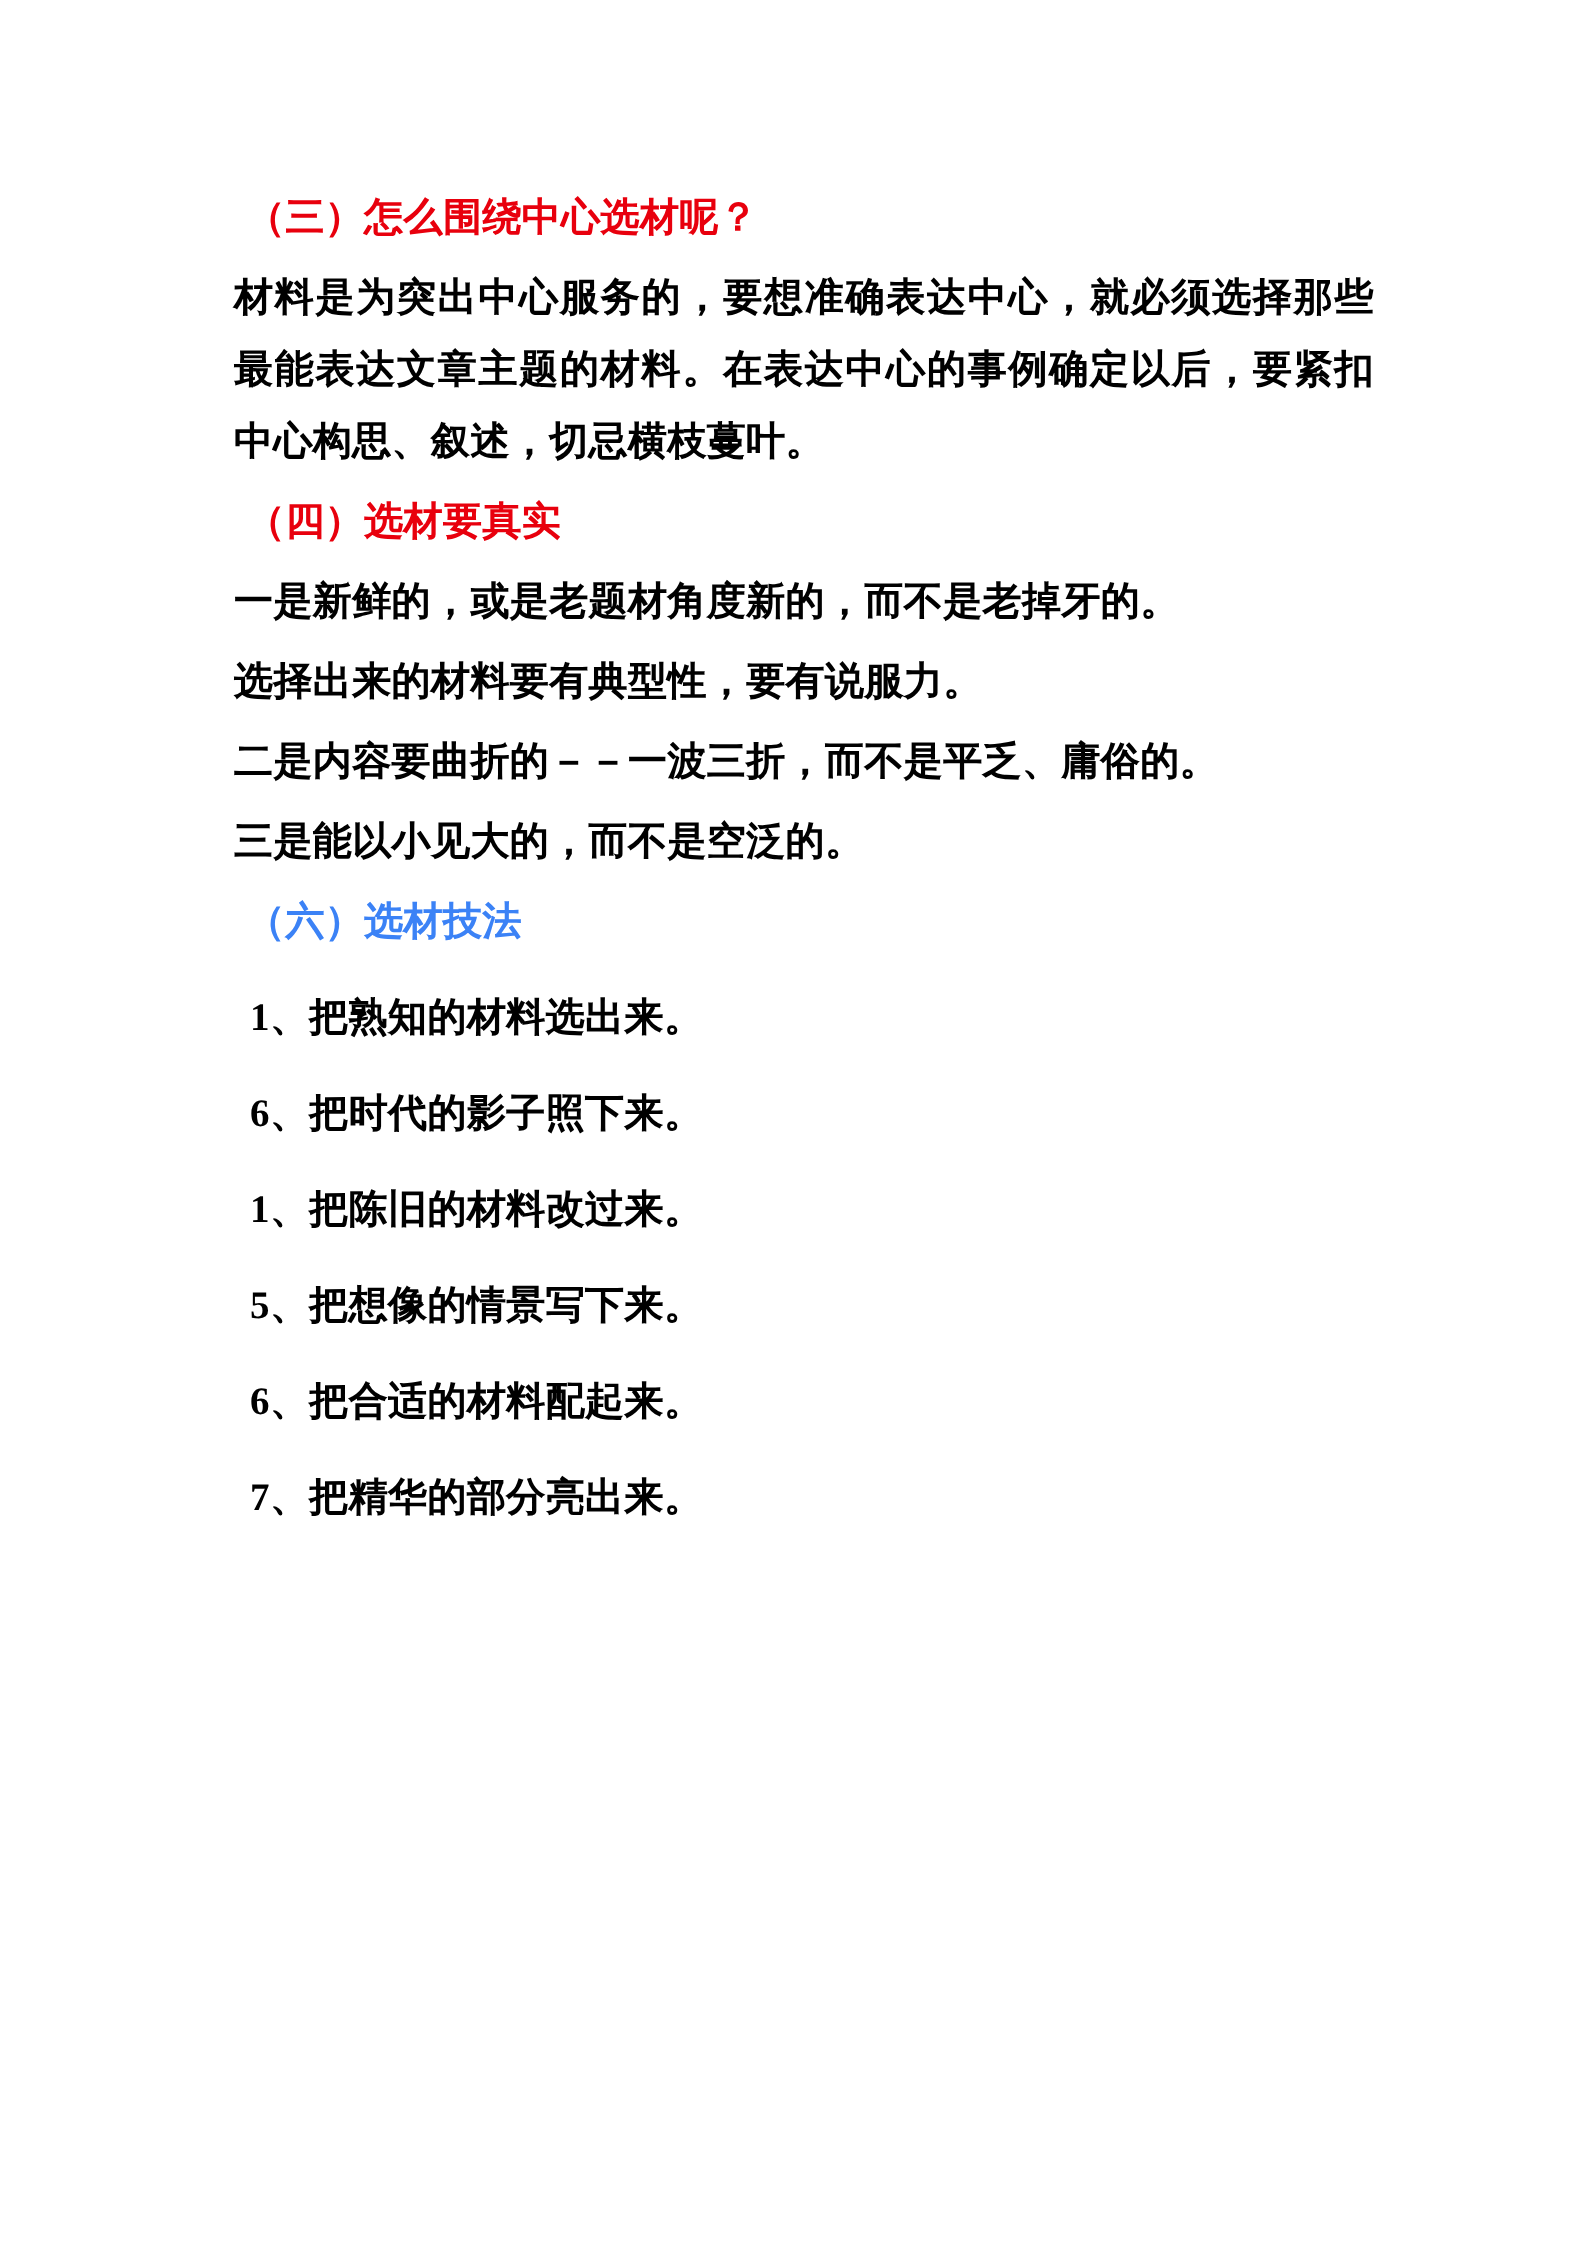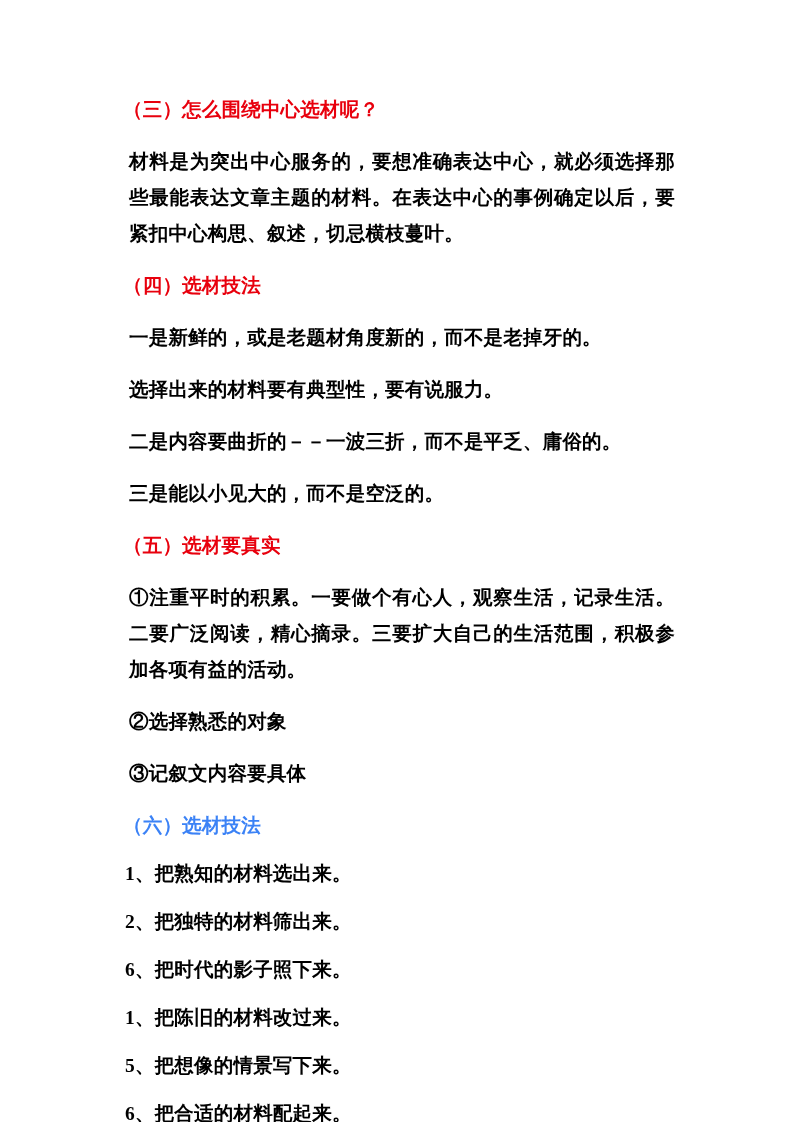--- a/index.html
+++ b/index.html
@@ -35,21 +35,21 @@
     font-size: 19.5px;
     line-height: 36px;
     margin: 0 0 2px 0;
     letter-spacing: 0.2px;
     text-indent: 10px;
   }
   .para {
     font-size: 19.5px;
     font-weight: bold;
     line-height: 36px;
-    margin: 16px;
+    margin: 4px;
     color: #000000;
     letter-spacing: 0.2px;
     text-align: justify;
     text-justify: inter-ideograph;
   }
   .block {
     margin-bottom: 0;
   }
   .list-line {
     font-size: 19.5px;
@@ -65,38 +65,31 @@
 
 <div class="page">
   <div class="content">
 
     <div class="block">
       <p class="heading">（三）怎么围绕中心选材呢？</p>
       <p class="para">材料是为突出中心服务的，要想准确表达中心，就必须选择那些最能表达文章主题的材料。在表达中心的事例确定以后，要紧扣中心构思、叙述，切忌横枝蔓叶。</p>
     </div>
 
     <div class="block">
-      <p class="heading">（四）选材技法</p>
+      <p class="heading">（四）选材要真实</p>
       <p class="para">一是新鲜的，或是老题材角度新的，而不是老掉牙的。</p>
       <p class="para">选择出来的材料要有典型性，要有说服力。</p>
       <p class="para">二是内容要曲折的－－一波三折，而不是平乏、庸俗的。</p>
       <p class="para">三是能以小见大的，而不是空泛的。</p>
     </div>
 
-    <div class="block">
-      <p class="heading">（五）选材要真实</p>
-      <p class="para">①注重平时的积累。一要做个有心人，观察生活，记录生活。二要广泛阅读，精心摘录。三要扩大自己的生活范围，积极参加各项有益的活动。</p>
-      <p class="para">②选择熟悉的对象</p>
-      <p class="para">③记叙文内容要具体</p>
-    </div>
 
     <div class="block">
       <p class="heading" style="color:#3b82f6">（六）选材技法</p>
       <p class="list-line">1、把熟知的材料选出来。</p>
-      <p class="list-line">2、把独特的材料筛出来。</p>
       <p class="list-line">6、把时代的影子照下来。</p>
       <p class="list-line">1、把陈旧的材料改过来。</p>
       <p class="list-line">5、把想像的情景写下来。</p>
       <p class="list-line">6、把合适的材料配起来。</p>
       <p class="list-line">7、把精华的部分亮出来。</p>
     </div>
 
   </div>
 </div>
 

